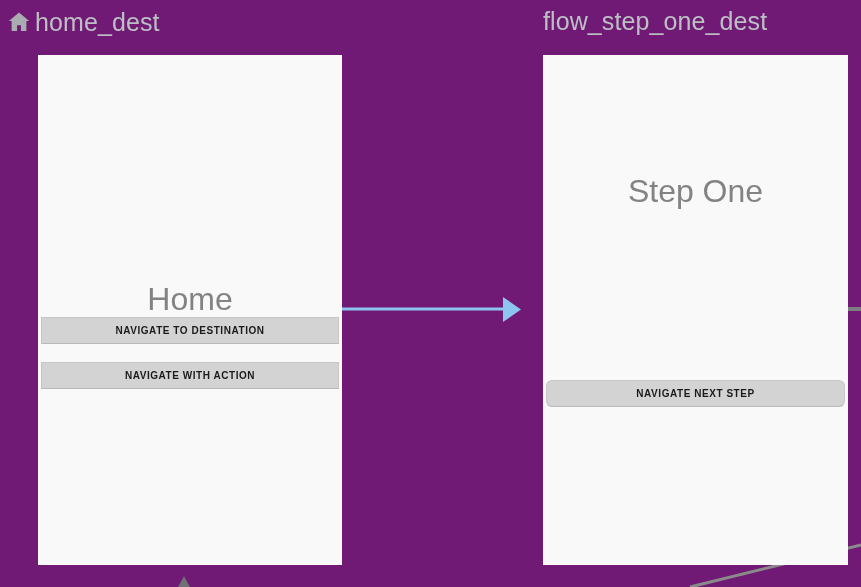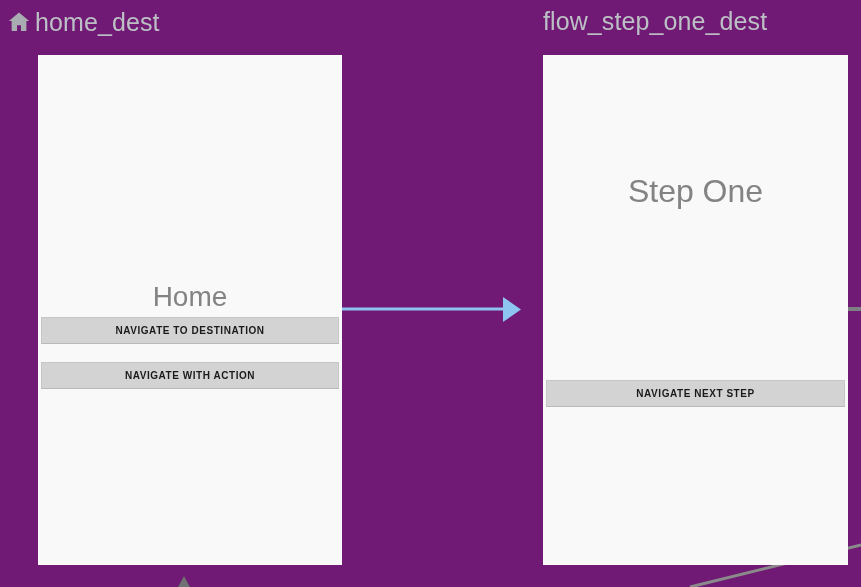--- a/index.html
+++ b/index.html
@@ -89,31 +89,31 @@
     justify-content: center;
     box-sizing: border-box;
     text-transform: none;
   }
 
   
   #node-home .node-header { top: 9px; }
   #node-home .screen {
     left: 32px; top: 55px; width: 304px; height: 510px;
   }
-  #node-home .screen-label { top: 228px; font-size: 28px; }
+  #node-home .screen-label { top: 228px; font-size: 32px; }
   #node-home .btn-1 { left: 3px; top: 262px; width: 298px; height: 27px; }
   #node-home .btn-2 { left: 3px; top: 307px; width: 298px; height: 27px; }
 
   
   #node-step-one .node-header { top: 9px; left: 537px; justify-content: flex-end; }
   #node-step-one .screen {
     left: 537px; top: 55px; width: 305px; height: 510px;
   }
   #node-step-one .screen-label { top: 120px; font-size: 32px; }
-  #node-step-one .btn-1 { left: 3px; top: 325px; width: 299px; height: 27px; }
+  #node-step-one .btn-1 { left: 3px; top: 325px; width: 299px; height: 27px; border-radius: 6px; }
 </style>
 </head>
 <body>
 
 <div id="canvas">
 
   <svg class="edge-layer" width="861" height="587" viewBox="0 0 861 587">
 
     <line x1="861" y1="545" x2="690" y2="587" stroke="#8a8a8a" stroke-width="3"></line>
 

